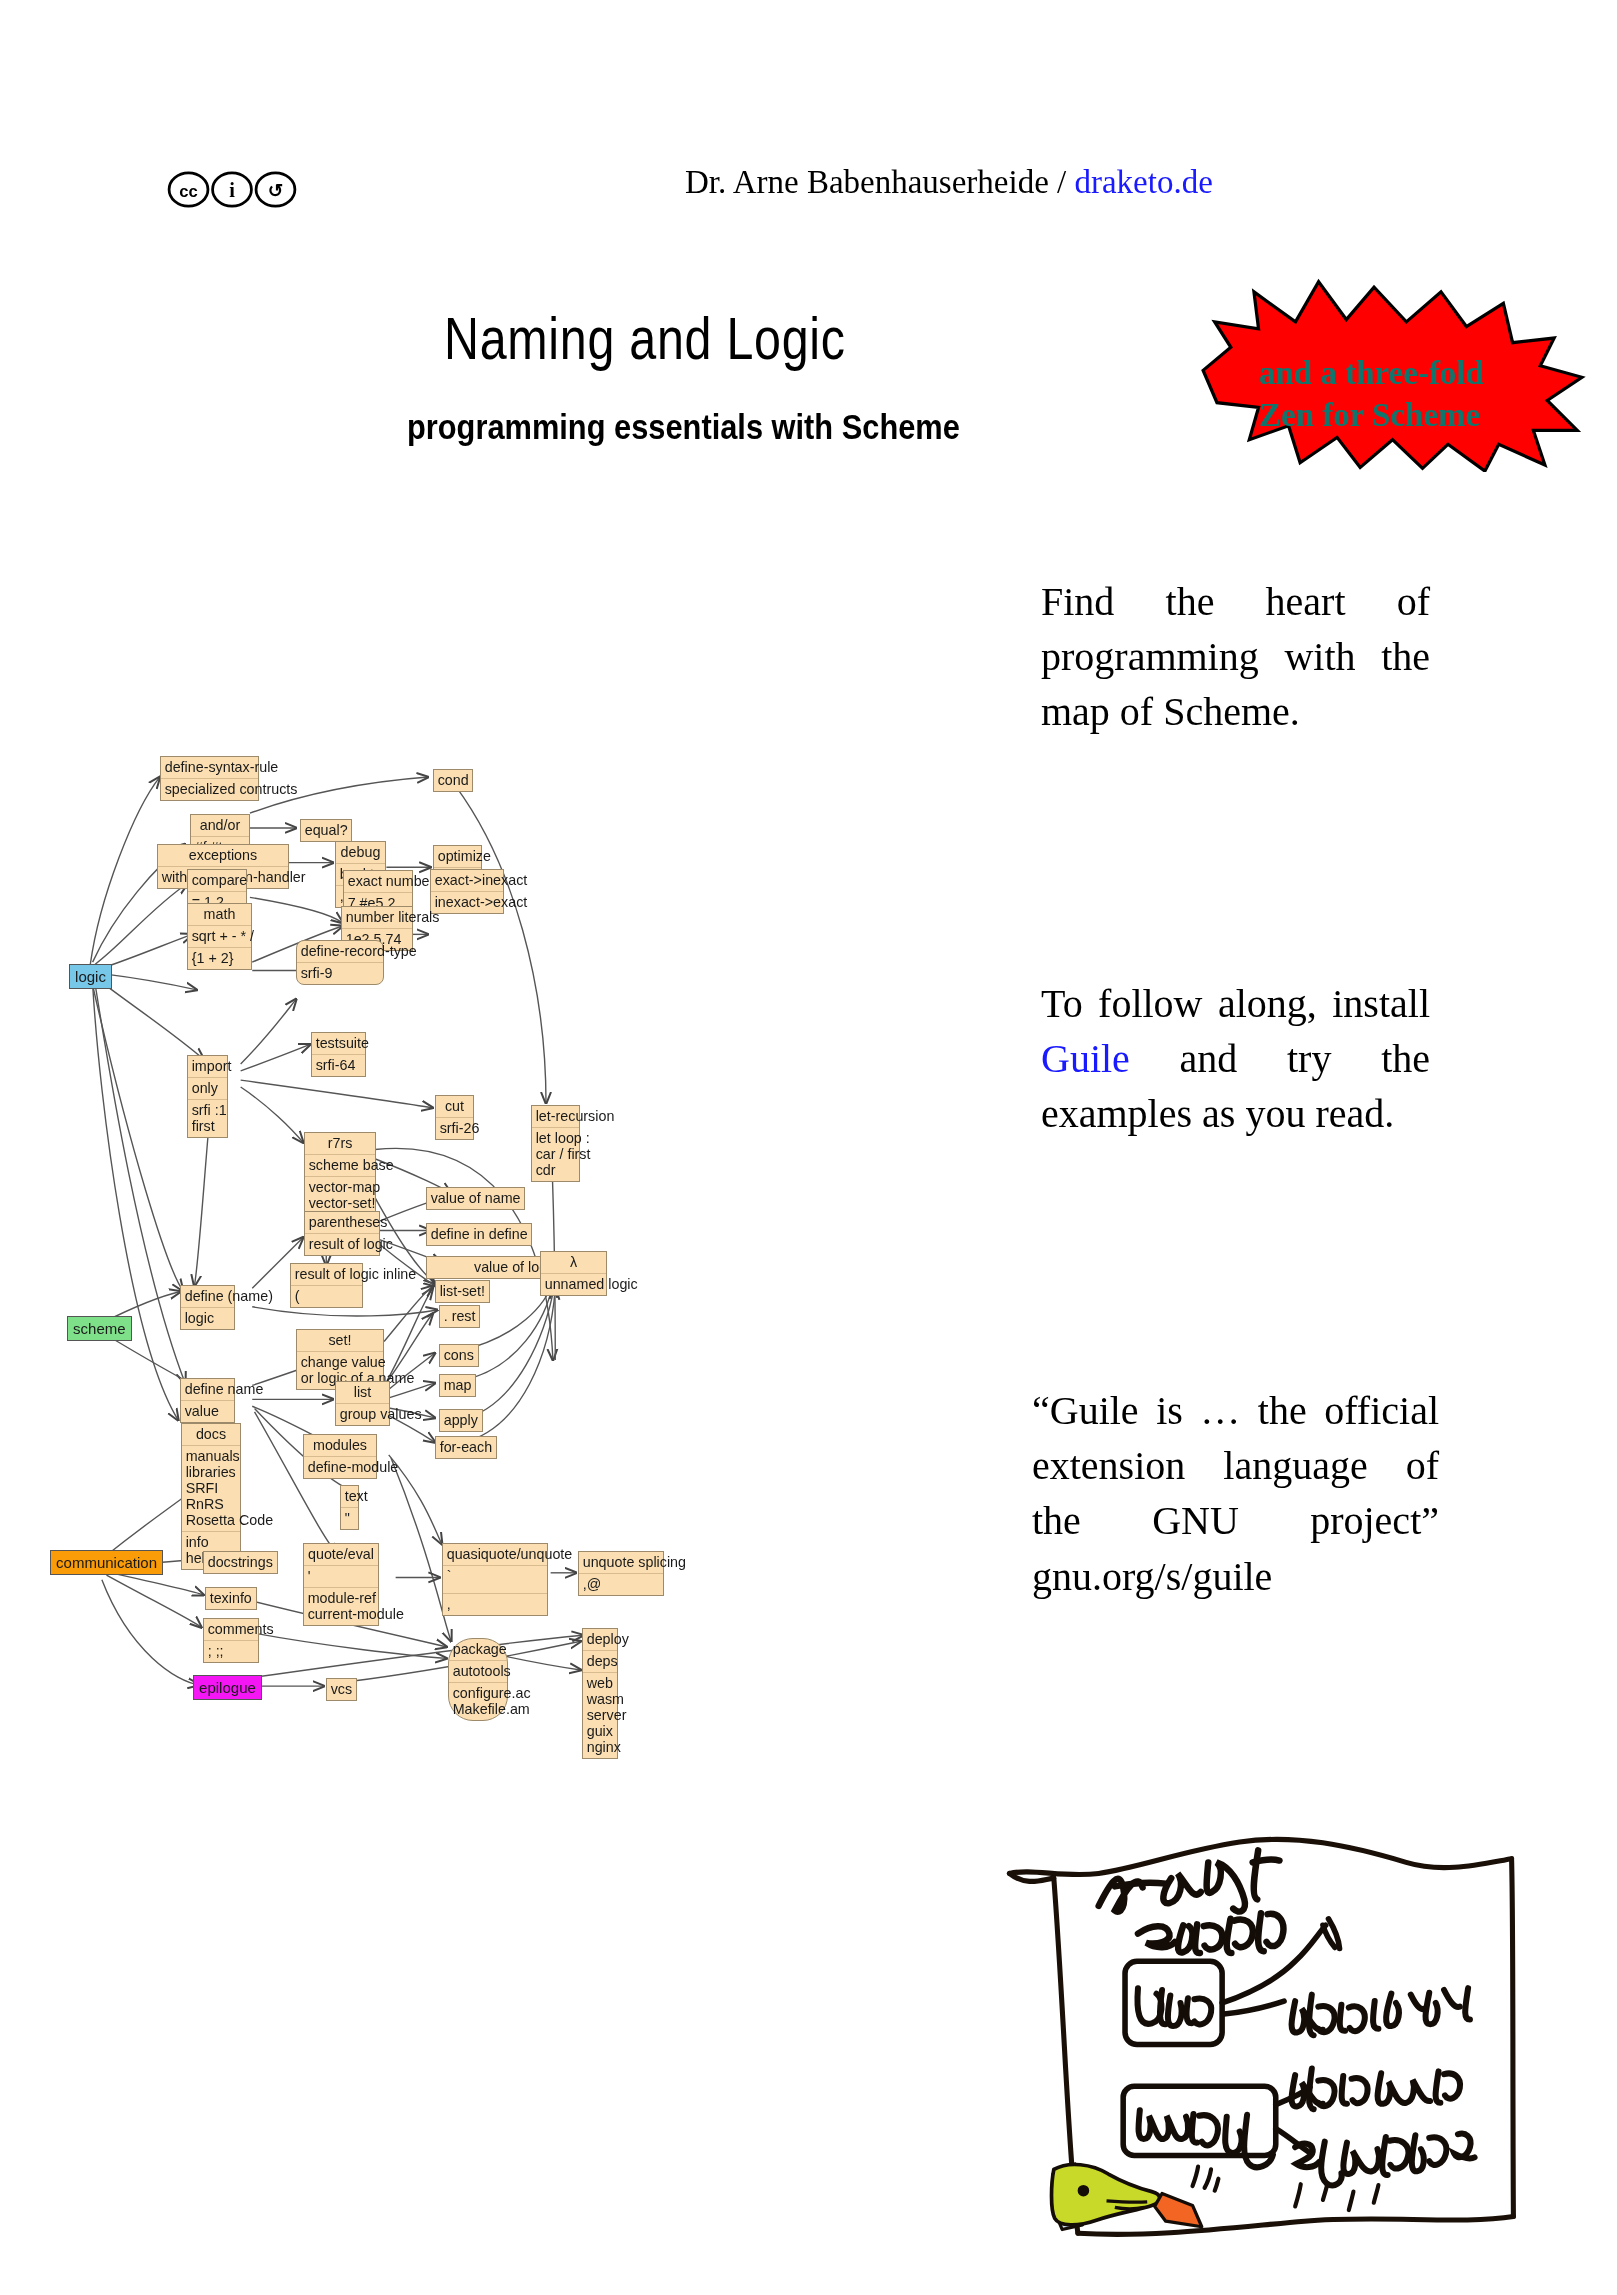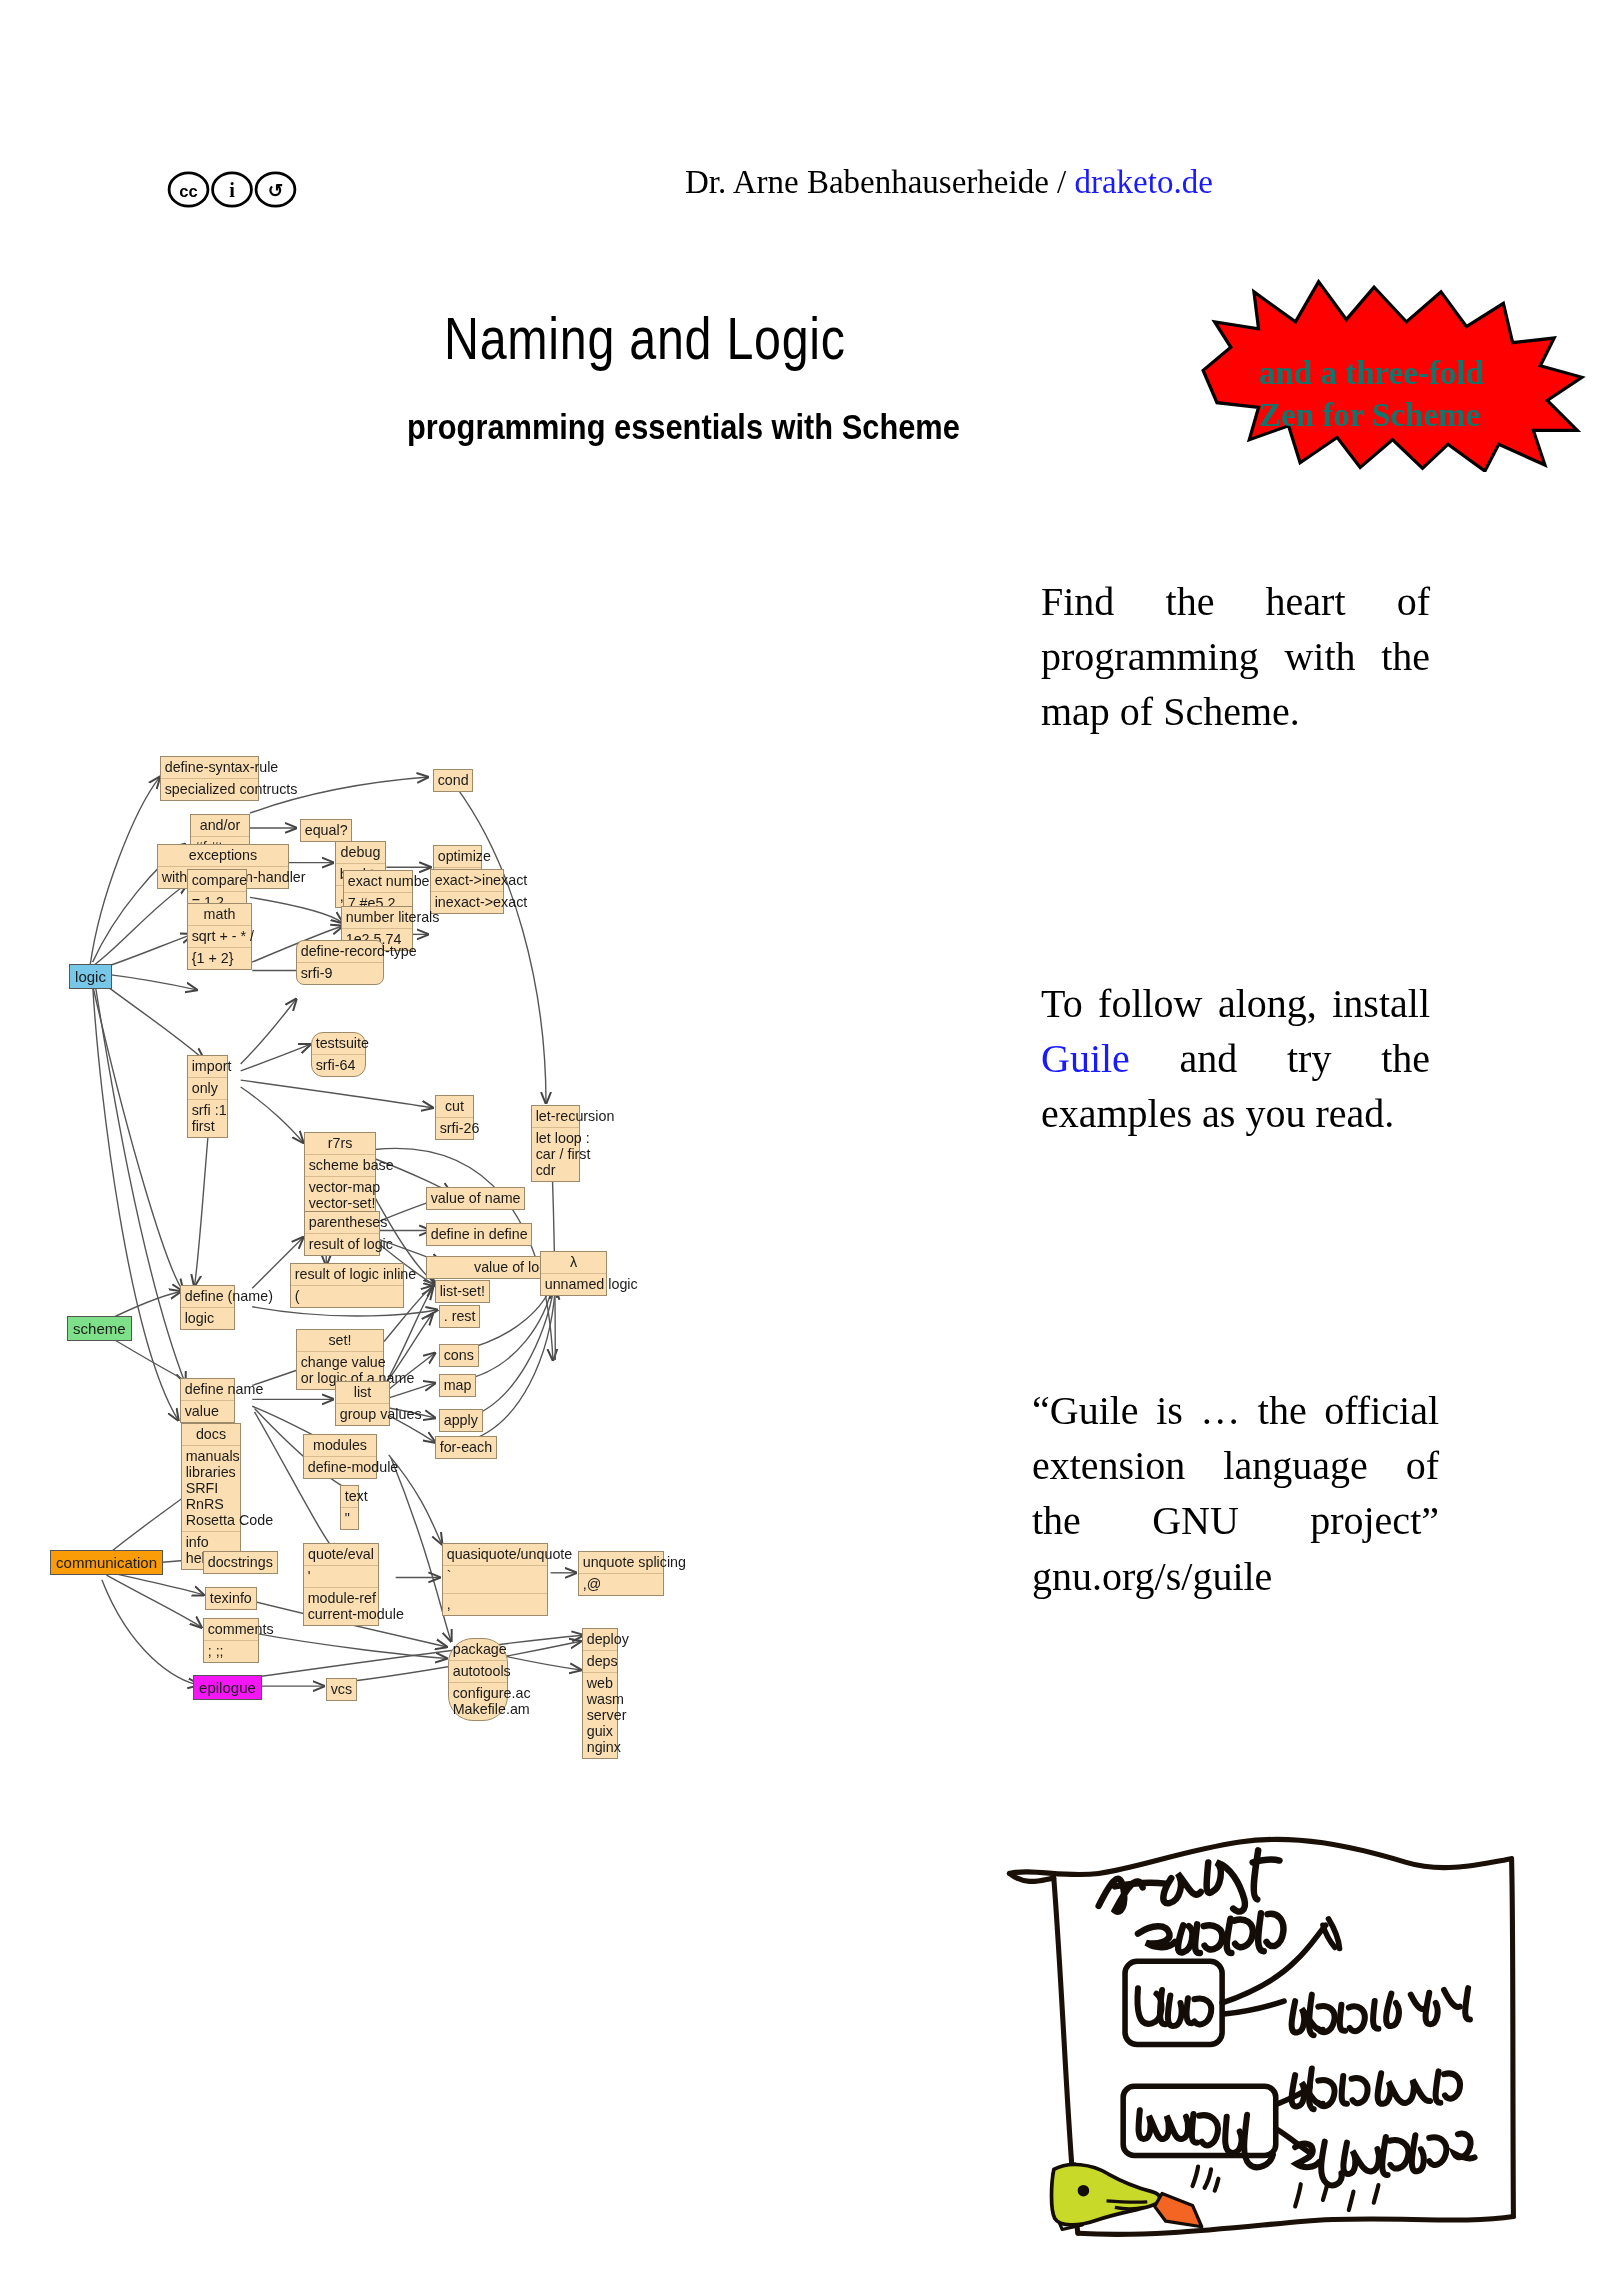--- a/index.html
+++ b/index.html
@@ -290,21 +290,21 @@
 cdr</div>
   </div>
 
   <div class="node" style="left:187px;top:463px;width:41px;">
     <div class="hdr" style="text-align:left">import</div>
     <div class="row">only</div>
     <div class="row">srfi :1
 first</div>
   </div>
 
-  <div class="node" style="left:311px;top:440px;width:55px;border-radius:12px;">
+  <div class="node" style="left:311px;top:440px;width:55px;">
     <div class="hdr" style="text-align:left">testsuite</div>
     <div class="row">srfi-64</div>
   </div>
 
   <div class="node" style="left:435px;top:503px;width:39px;">
     <div class="hdr">cut</div>
     <div class="row">srfi-26</div>
   </div>
 
   <div class="node" style="left:304px;top:540px;width:72px;">
@@ -316,21 +316,21 @@
 
   <div class="node plain" style="left:426px;top:595px;">value of name</div>
 
   <div class="node" style="left:304px;top:619px;width:76px;">
     <div class="hdr">parentheses</div>
     <div class="row">result of logic</div>
   </div>
 
   <div class="node plain" style="left:426px;top:631px;">define in define</div>
 
-  <div class="node" style="left:290px;top:671px;width:114px;">
+  <div class="node" style="left:290px;top:671px;width:73px;">
     <div class="hdr" style="text-align:left">result of logic inline</div>
     <div class="row">(</div>
   </div>
 
   <div class="node plain" style="left:426px;top:664px;padding-left:47px;">value of logic</div>
 
   <div class="node" style="left:540px;top:659px;width:67px;">
     <div class="hdr">λ</div>
     <div class="row" style="text-align:center">unnamed logic</div>
   </div>

